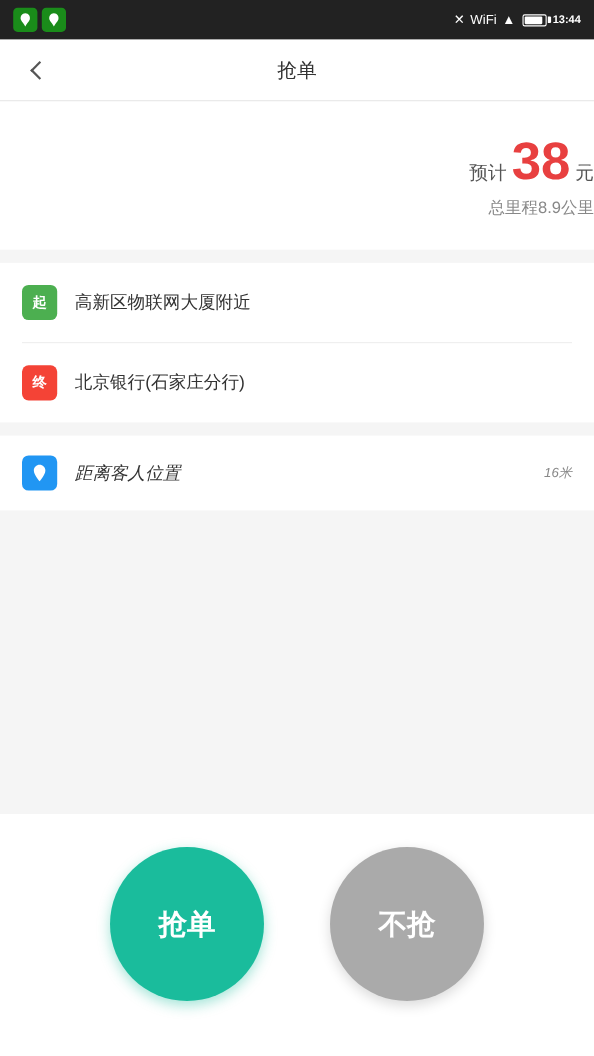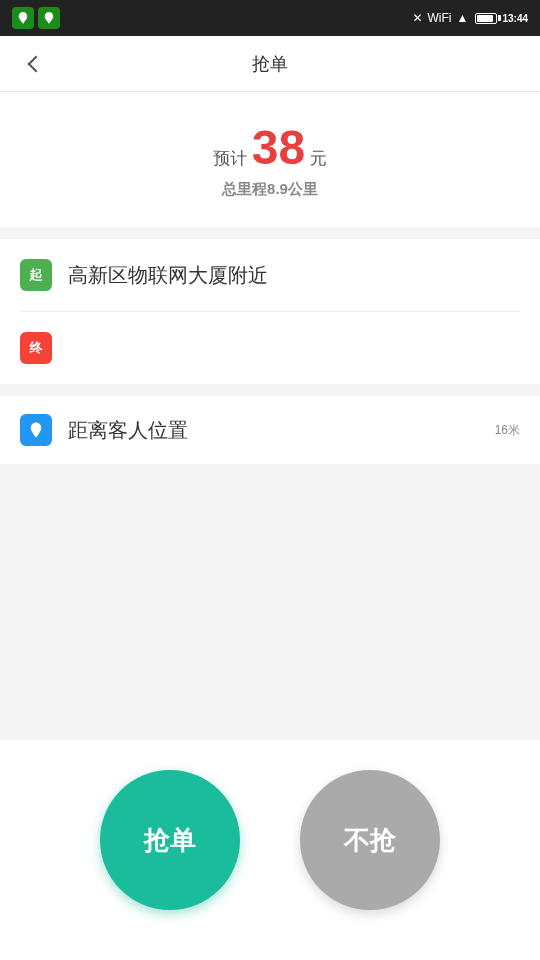--- a/index.html
+++ b/index.html
@@ -127,21 +127,21 @@
     .main-content {
       flex: 1;
       display: flex;
       flex-direction: column;
     }
 
     
     .price-section {
       background: white;
       padding: 32px 0 28px;
-      text-align: center;
+      text-align: right;
       margin-bottom: 12px;
     }
     .price-label {
       font-size: 17px;
       color: #555;
       display: inline;
     }
     .price-amount {
       font-size: 48px;
       color: #e84040;
@@ -152,21 +152,20 @@
       font-size: 17px;
       color: #555;
       display: inline;
     }
     .price-row {
       margin-bottom: 8px;
     }
     .distance-row {
       font-size: 15px;
       color: #888;
-      font-weight: bold;
     }
 
     
     .location-card {
       background: white;
       padding: 0 20px;
     }
     .location-item {
       display: flex;
       align-items: center;
@@ -192,33 +191,34 @@
     .icon-start {
       background: #4caf50;
     }
     .icon-end {
       background: #f44336;
     }
     .icon-location {
       background: #2196f3;
     }
     .location-text {
-      font-size: 20px;
+      font-size: 16px;
       color: #333;
       flex: 1;
     }
     .location-distance {
       font-size: 12px;
       color: #888;
     }
 
     
     .distance-section {
       background: white;
       margin-top: 12px;
+      font-style: italic;
     }
 
     
     .spacer {
       flex: 1;
     }
 
     
     .action-buttons {
       background: white;
@@ -307,20 +307,21 @@
       <div class="location-icon icon-start">
         <span>起</span>
       </div>
       <span class="location-text">高新区物联网大厦附近</span>
     </div>
 
     <div class="location-item">
       <div class="location-icon icon-end">
         <span>终</span>
       </div>
+      <span class="location-text">北京银行(石家庄分行)</span>
     </div>
   </div>
 
   <div class="distance-section">
     <div class="location-item" style="padding: 18px 20px;">
       <div class="location-icon icon-location">
         <svg width="18" height="18" viewBox="0 0 24 24" fill="white">
           <circle cx="12" cy="10" r="4" fill="white"></circle>
           <path d="M12 2C8.13 2 5 5.13 5 9c0 5.25 7 13 7 13s7-7.75 7-13c0-3.87-3.13-7-7-7zm0 9.5c-1.38 0-2.5-1.12-2.5-2.5s1.12-2.5 2.5-2.5 2.5 1.12 2.5 2.5-1.12 2.5-2.5 2.5z" fill="white"></path>
         </svg>

